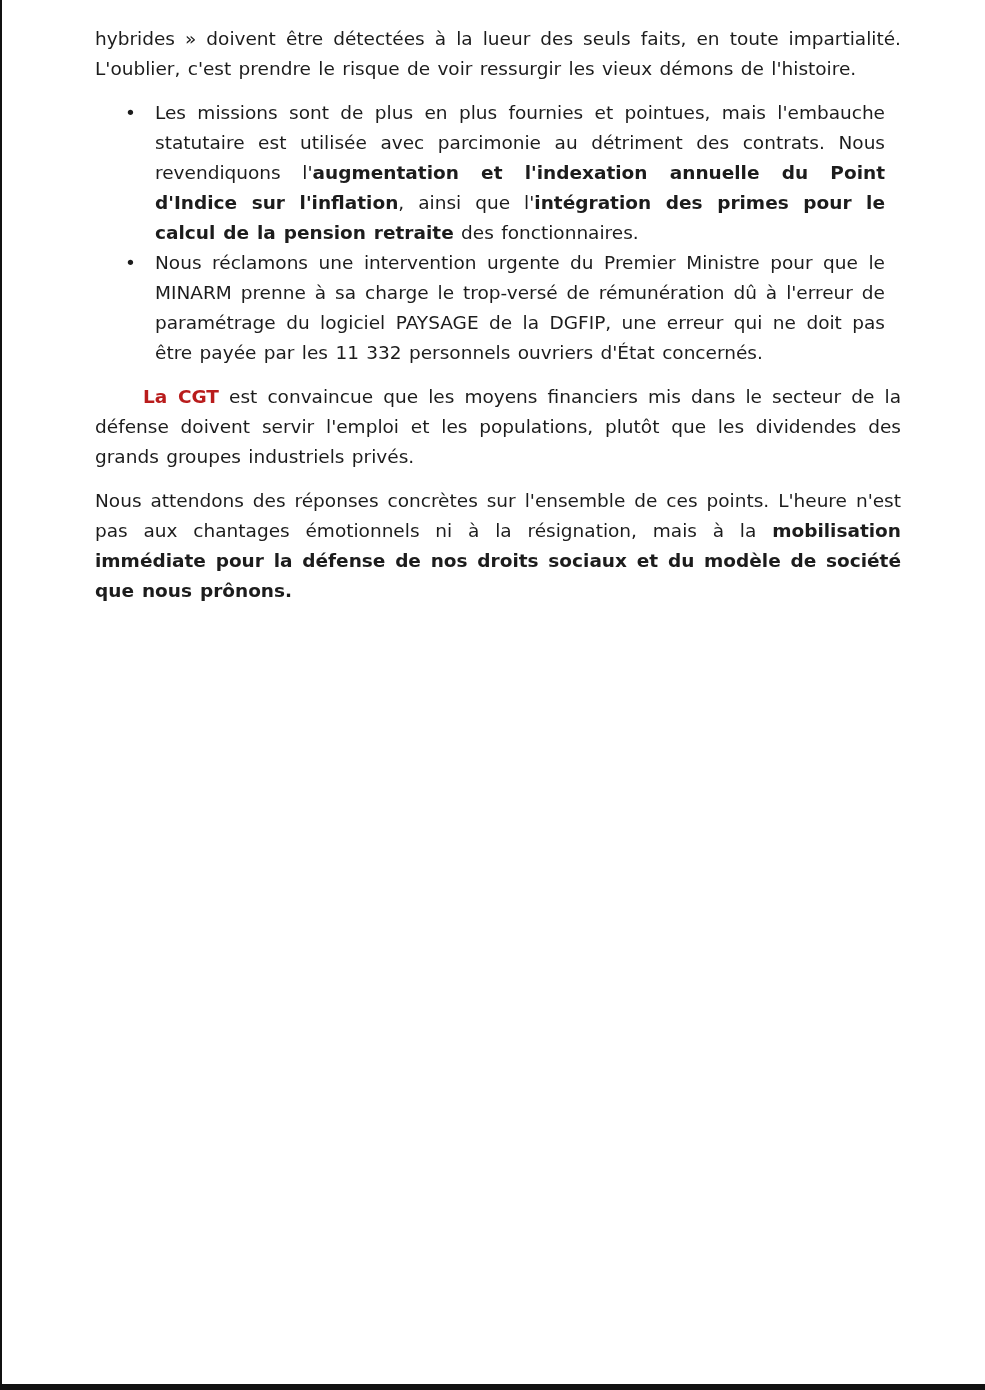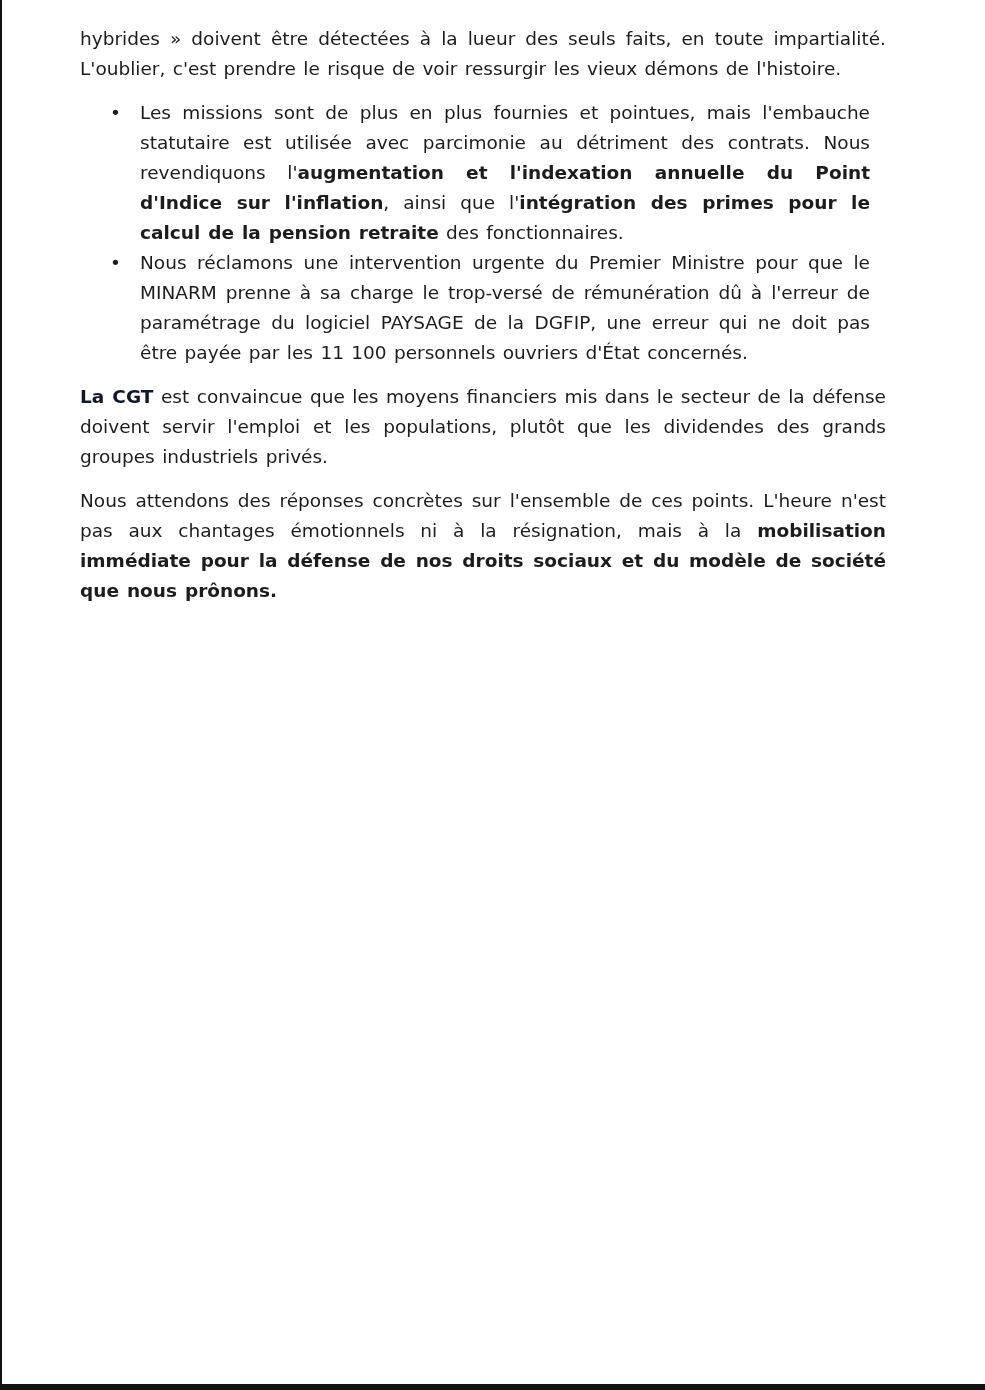--- a/index.html
+++ b/index.html
@@ -19,21 +19,21 @@
     background: #111111;
   }
   .bottom-bar {
     position: absolute;
     left: 0; bottom: 0;
     width: 100%; height: 6px;
     background: #111111;
   }
   .content {
     position: absolute;
-    top: 24px; left: 80px;
+    top: 24px; left: 95px;
     width: 806px;
   }
   .content p {
     margin: 0 0 14px 0;
     font-size: 18.5px;
     line-height: 30px;
     text-align: justify;
     word-spacing: 1.5px;
   }
   ul.doc-list {
@@ -51,21 +51,21 @@
   }
   ul.doc-list li::before {
     content: "\2022";
     position: absolute;
     left: -30px;
     top: 0;
     font-size: 18.5px;
     color: #1c1c1c;
   }
   .b { font-weight: 700; }
-  .red { color: #0f172a; font-weight: 700; }
+  .red { color: #b91c1c; font-weight: 700; margin-left: 48px; }
   .last-para { margin-bottom: 0; }
 </style>
 </head>
 <body>
 
 <div class="page">
 
   <div class="left-border"></div>
 
   <div class="content">
@@ -73,21 +73,21 @@
     <p>
       <span>hybrides » doivent être détectées à la lueur des seuls faits, en toute impartialité. L'oublier, c'est prendre le risque de voir ressurgir les vieux démons de l'histoire.</span>
     </p>
 
 
     <ul class="doc-list">
       <li>
         <span>Les missions sont de plus en plus fournies et pointues, mais l'embauche statutaire est utilisée avec parcimonie au détriment des contrats. Nous revendiquons l'</span><span class="b">augmentation et l'indexation annuelle du Point d'Indice sur l'inflation</span><span>, ainsi que l'</span><span class="b">intégration des primes pour le calcul de la pension retraite</span><span> des fonctionnaires.</span>
       </li>
       <li>
-        <span>Nous réclamons une intervention urgente du Premier Ministre pour que le MINARM prenne à sa charge le trop-versé de rémunération dû à l'erreur de paramétrage du logiciel PAYSAGE de la DGFIP, une erreur qui ne doit pas être payée par les 11 100 personnels ouvriers d'État concernés.</span>
+        <span>Nous réclamons une intervention urgente du Premier Ministre pour que le MINARM prenne à sa charge le trop-versé de rémunération dû à l'erreur de paramétrage du logiciel PAYSAGE de la DGFIP, une erreur qui ne doit pas être payée par les 11 332 personnels ouvriers d'État concernés.</span>
       </li>
     </ul>
 
     <p>
       <span class="red">La CGT</span><span> est convaincue que les moyens financiers mis dans le secteur de la défense doivent servir l'emploi et les populations, plutôt que les dividendes des grands groupes industriels privés.</span>
     </p>
 
     <p>
       <span>Nous attendons des réponses concrètes sur l'ensemble de ces points. L'heure n'est pas aux chantages émotionnels ni à la résignation, mais à la </span><span class="b">mobilisation immédiate pour la défense de nos droits sociaux et du modèle de société que nous prônons.</span>
     </p>

